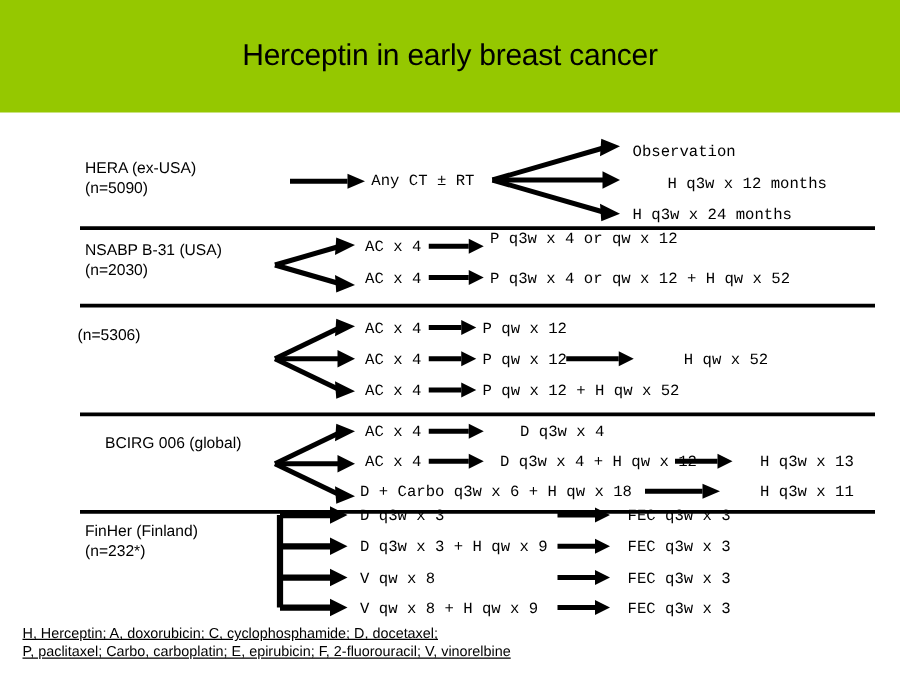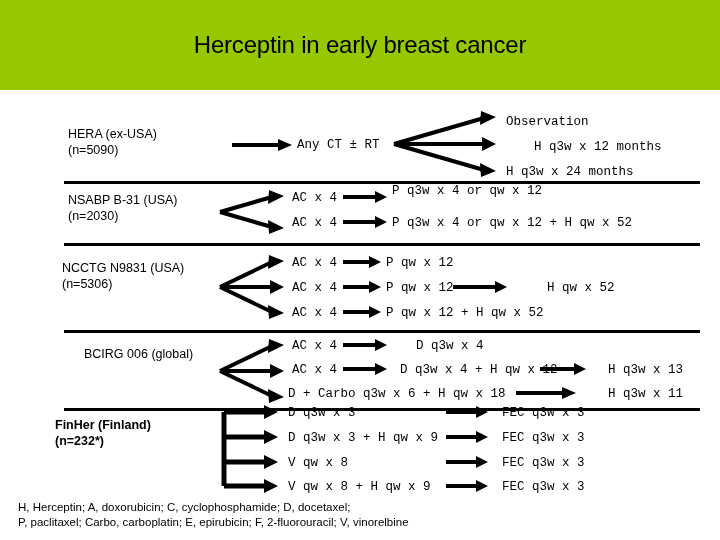--- a/index.html
+++ b/index.html
@@ -85,20 +85,21 @@
   svg.conn polygon { fill: #000000; }
 
   
   #footnote {
     position: absolute;
     left: 18px;
     top: 500px;
     width: 600px;
     font-size: 11.5px;
     line-height: 15px;
+    text-decoration: underline;
   }
   #footnote div { white-space: nowrap; }
 </style>
 </head>
 <body>
 
 <div id="title-band">
   <div id="title-text">Herceptin in early breast cancer</div>
 </div>
 
@@ -154,21 +155,20 @@
     <line x1="0" y1="7" x2="32" y2="7" stroke-width="4"></line>
     <polygon points="32,1 44,7 32,13"></polygon>
   </svg>
 
   <div class="node" style="left:392px; top:94px;">P q3w x 4 or qw x 12</div>
   <div class="node" style="left:392px; top:126px;">P q3w x 4 or qw x 12 + H qw x 52</div>
 
   <div class="rule" style="top:153px;"></div>
 
   <div class="trial-label" style="left:62px; top:170px;">
-    <div>NCCTG N9831 (USA)</div>
     <div>(n=5306)</div>
   </div>
 
   <svg class="conn" style="left:218px; top:168px;" width="70" height="58">
     <line x1="2" y1="29" x2="54" y2="4" stroke-width="4"></line>
     <polygon points="51,-3 66,3 50,11"></polygon>
     <line x1="2" y1="29" x2="54" y2="29" stroke-width="4"></line>
     <polygon points="52,22 66,29 52,36"></polygon>
     <line x1="2" y1="29" x2="54" y2="54" stroke-width="4"></line>
     <polygon points="50,47 66,55 51,61"></polygon>
@@ -239,21 +239,21 @@
   <div class="node" style="left:608px; top:273px;">H q3w x 13</div>
 
   <svg class="conn" style="left:516px; top:296px;" width="60" height="14">
     <line x1="0" y1="7" x2="46" y2="7" stroke-width="4"></line>
     <polygon points="46,1 60,7 46,13"></polygon>
   </svg>
   <div class="node" style="left:608px; top:297px;">H q3w x 11</div>
 
   <div class="rule" style="top:318px;"></div>
 
-  <div class="trial-label" style="left:55px; top:327px;font-weight:bold;">
+  <div class="trial-label" style="left:68px; top:327px;">
     <div>FinHer (Finland)</div>
     <div>(n=232*)</div>
   </div>
 
   <svg class="conn" style="left:222px; top:318px;" width="58" height="82">
     <line x1="2" y1="4" x2="2" y2="78" stroke-width="5"></line>
     <line x1="2" y1="4" x2="42" y2="4" stroke-width="5"></line>
     <polygon points="42,-3 56,4 42,11"></polygon>
     <line x1="2" y1="29" x2="42" y2="29" stroke-width="5"></line>
     <polygon points="42,22 56,29 42,36"></polygon>

